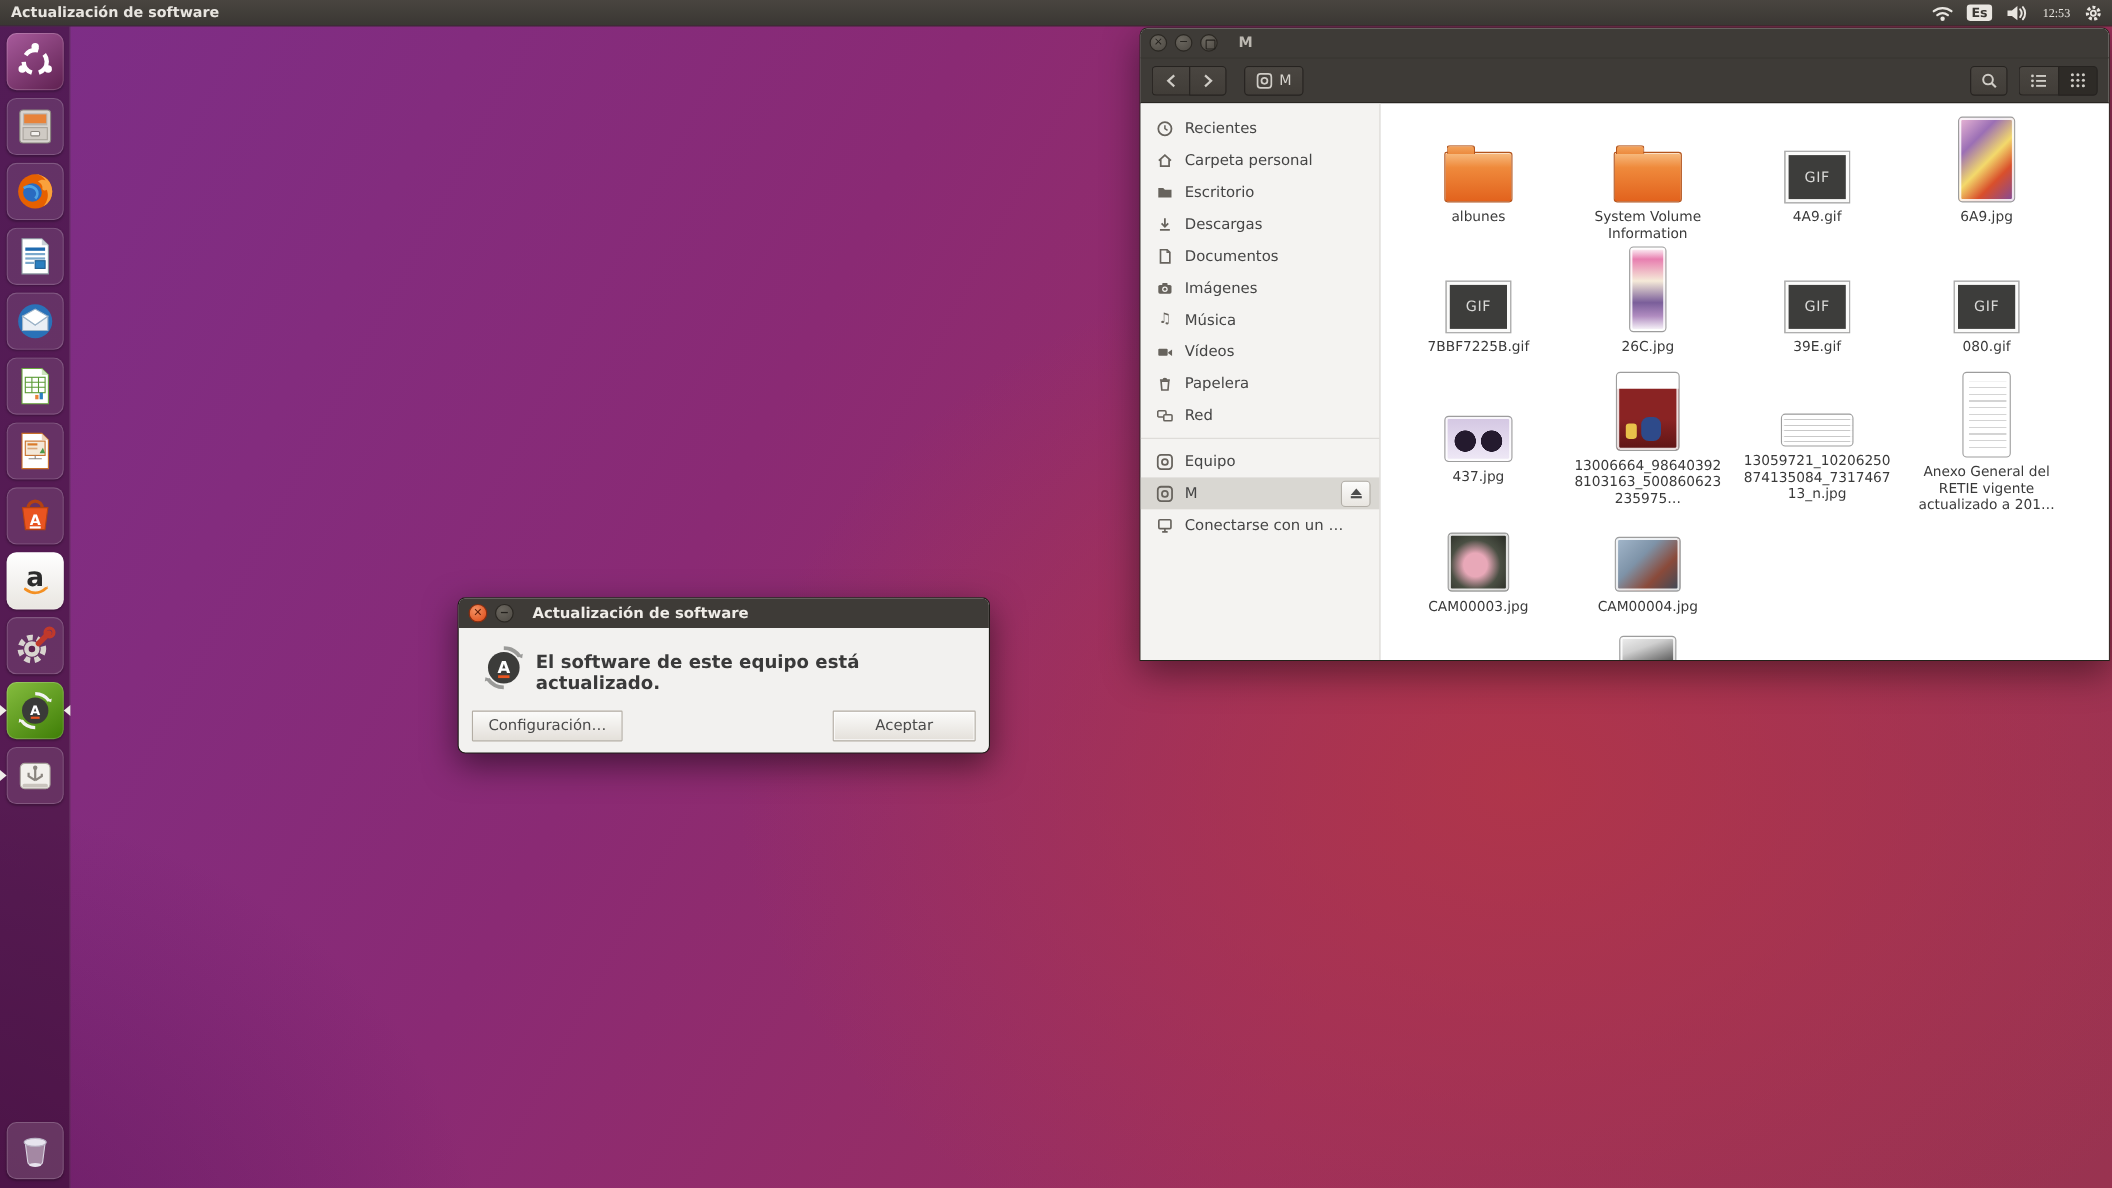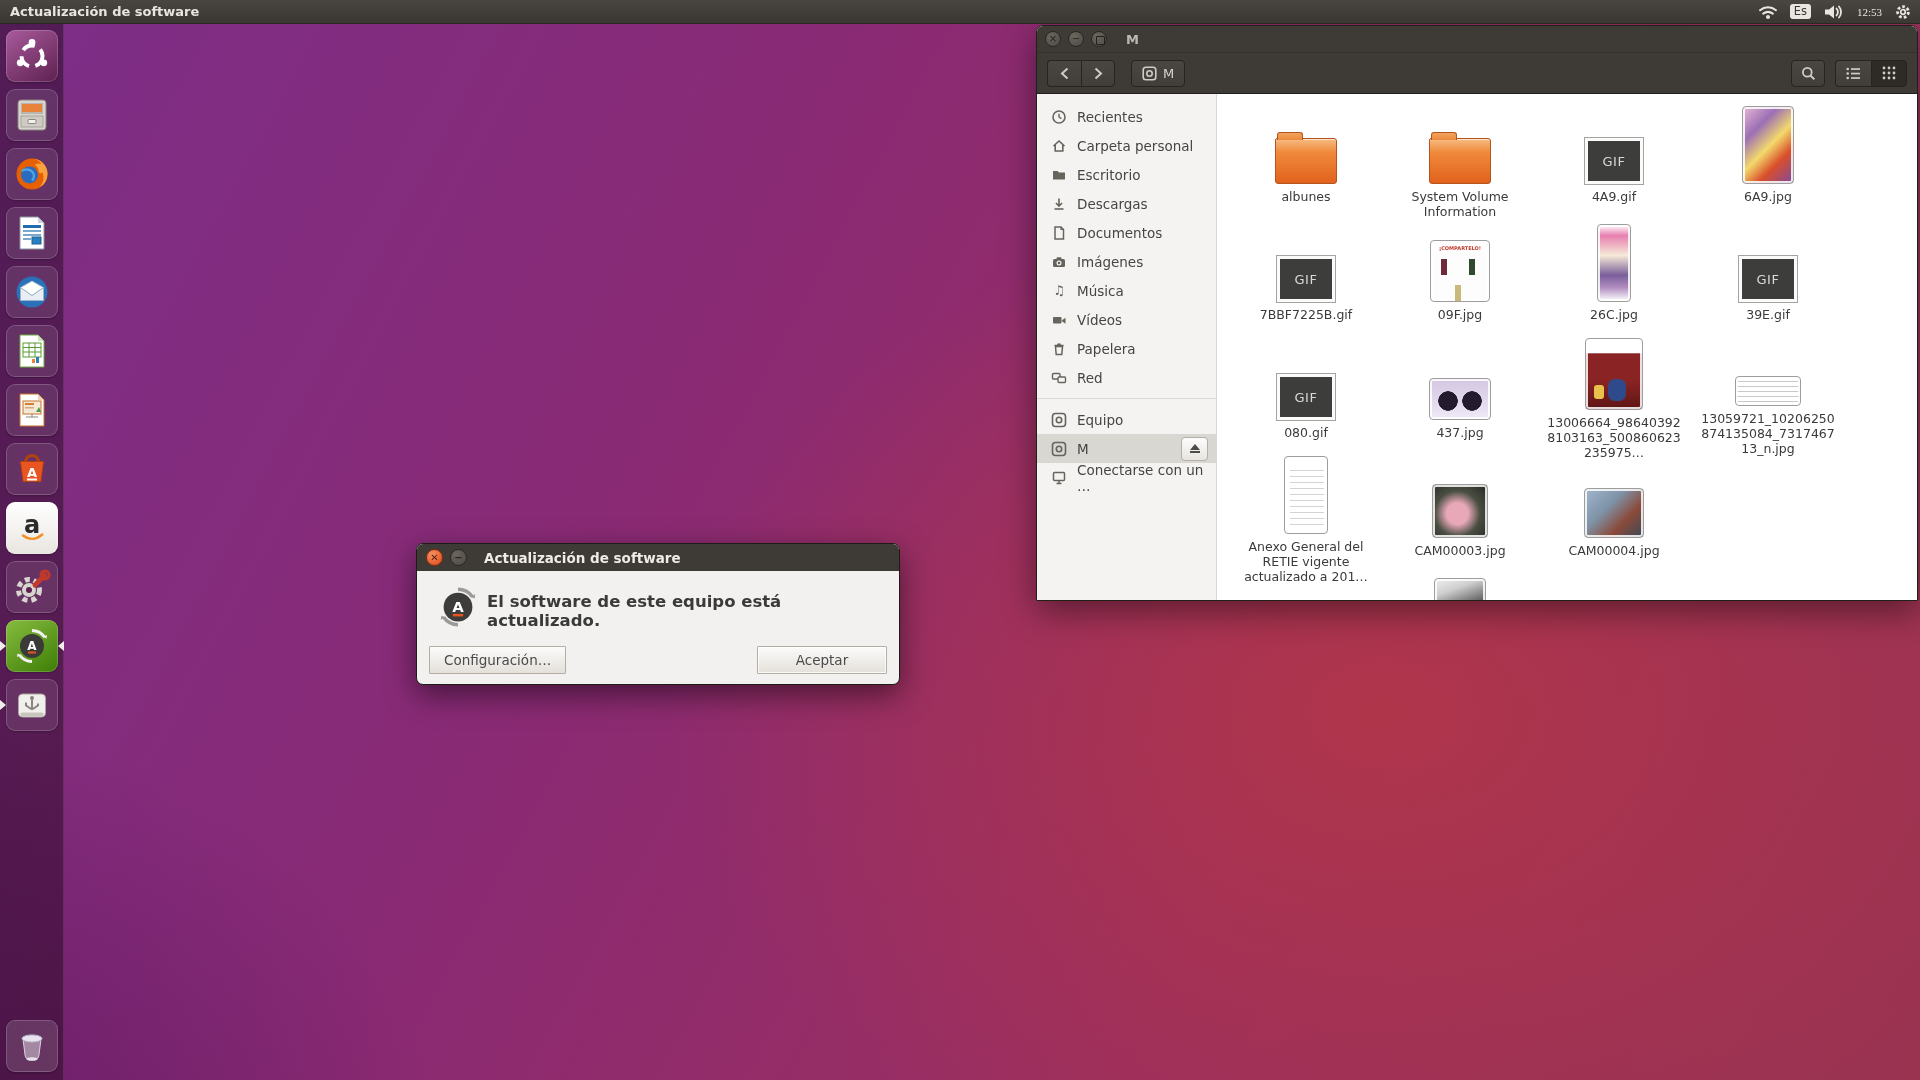--- a/index.html
+++ b/index.html
@@ -12,21 +12,21 @@
       radial-gradient(900px 760px at -4% 108%, rgba(80,16,84,.55) 0%, rgba(80,16,84,0) 58%),
       linear-gradient(118deg,#7c2e88 0%,#8a2a74 36%,#9c2f5e 68%,#993350 100%);
   }
 
   
   .top-panel { position:absolute; left:0; top:0; width:1920px; height:24px;
     background:linear-gradient(#494540,#3a3733); border-bottom:1px solid #2b2824;
     display:flex; align-items:center; color:#e8e5e0; z-index:50; }
   .panel-title { font-size:13px; font-weight:bold; margin-left:10px; }
   .panel-right { margin-left:auto; display:flex; align-items:center; gap:12px; padding-right:8px; }
-  .kbd-badge { background:#e9e6e1; color:#3a3733; font-size:11.5px; font-weight:normal;
+  .kbd-badge { background:#e9e6e1; color:#3a3733; font-size:11.5px; font-weight:bold;
     border-radius:3px; padding:1px 4px; line-height:13px; }
   .clock { font-size:11px;font-family:Liberation Serif, serif; }
   .picon { display:block; }
 
   
   .launcher { position:absolute; left:0; top:24px; width:64px; height:1056px;
     background:rgba(38,9,33,.48); border-right:1px solid rgba(255,255,255,.10);
     display:flex; flex-direction:column; align-items:center; padding-top:6px; z-index:40; }
   .tile { position:relative; width:52px; height:52px; margin-bottom:7px; border-radius:9px;
     background:rgba(255,255,255,.10); box-shadow:inset 0 0 0 1px rgba(255,255,255,.18), 0 1px 2px rgba(0,0,0,.25);
@@ -66,21 +66,21 @@
   .crumb span { font-size:13px; color:#d7d4ce; }
   .toolbar-right { margin-left:auto; display:flex; align-items:center; gap:10px; }
   .tbtn.single { width:34px; border-radius:4px; }
   .viewgroup { display:flex; }
   .viewgroup .tbtn { width:36px; }
   .viewgroup .tbtn:first-child { border-radius:4px 0 0 4px; border-right:none; }
   .viewgroup .tbtn:last-child  { border-radius:0 4px 4px 0; }
   .tbtn.pressed { background:#2e2b27; }
 
   .fm-body { display:flex; height:506px; background:#fff; overflow:hidden; }
-  .fm-sidebar { width:180px; background:#f4f3f1; border-right:1px solid #d9d7d3;
+  .fm-sidebar { width:218px; background:#f4f3f1; border-right:1px solid #d9d7d3;
     padding-top:8px; flex:0 0 auto; }
   .side-item { height:29px; display:flex; align-items:center; gap:10px; padding-left:14px;
     font-size:13.5px; color:#454545; position:relative; }
   .side-item.selected { background:#d9d7d2; }
   .side-sep { height:1px; background:#dcdad6; margin:6px 0; }
   .sicon { width:16px; height:16px; flex:0 0 auto; display:flex; align-items:center; justify-content:center; }
   .sicon.glyph { font-size:13px; color:#67635d; }
   .eject-btn { margin-left:auto; margin-right:8px; width:27px; height:24px;
     background:linear-gradient(#fcfcfb,#e8e5e0); border:1px solid #b3afa8; border-radius:4px;
     display:flex; flex-direction:column; align-items:center; justify-content:center; gap:1px; }
@@ -496,26 +496,20 @@
     <div class="file-label">6A9.jpg</div>
   </div>
 
   <div class="file-item">
     <div class="thumb-area">
             <div class="thumb gif"></div>
           </div>
     <div class="file-label">7BBF7225B.gif</div>
   </div>
 
-  <div class="file-item">
-    <div class="thumb-area">
-            <div class="thumb img t-09f"></div>
-          </div>
-    <div class="file-label">09F.jpg</div>
-  </div>
 
   <div class="file-item">
     <div class="thumb-area">
             <div class="thumb img t-26c"></div>
           </div>
     <div class="file-label">26C.jpg</div>
   </div>
 
   <div class="file-item">
     <div class="thumb-area">

